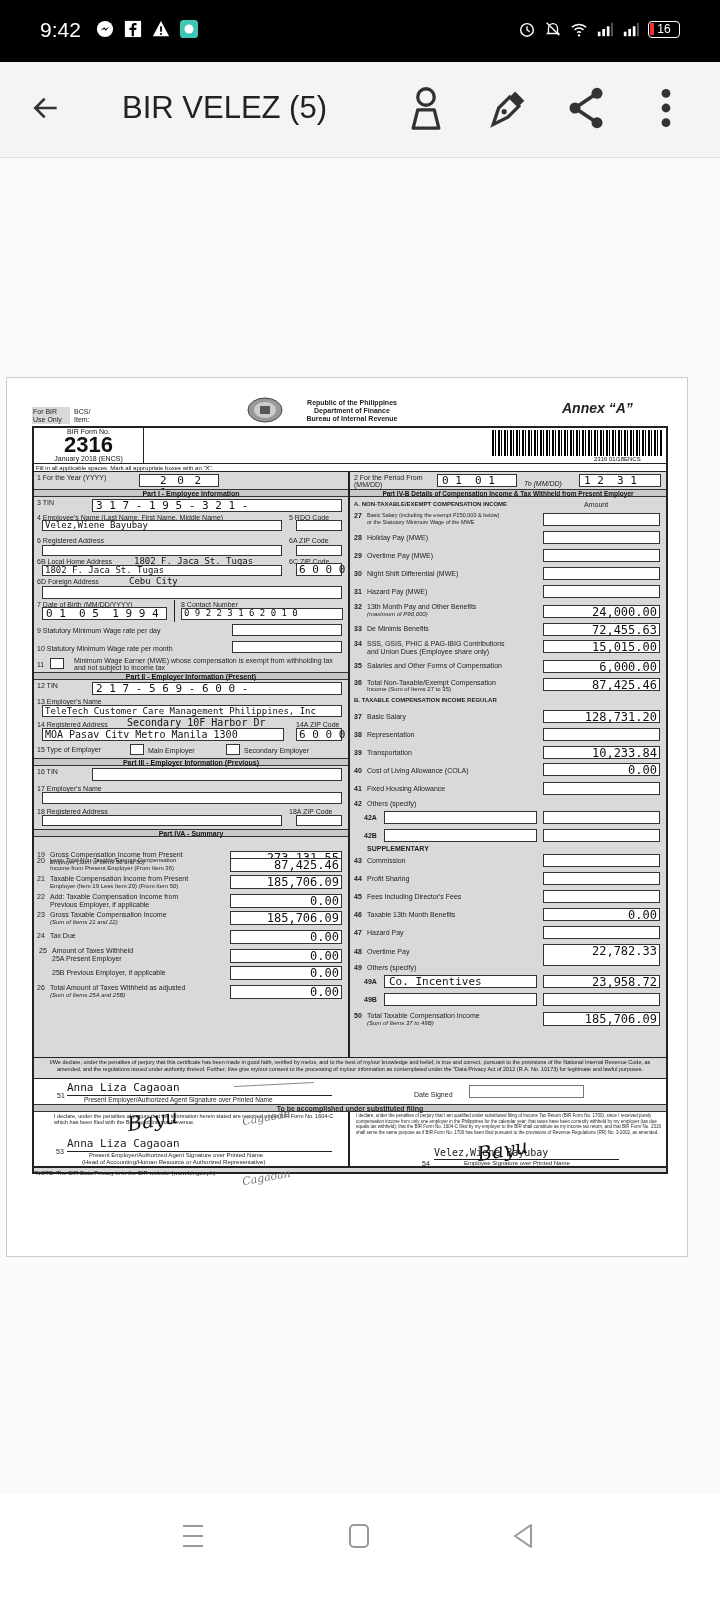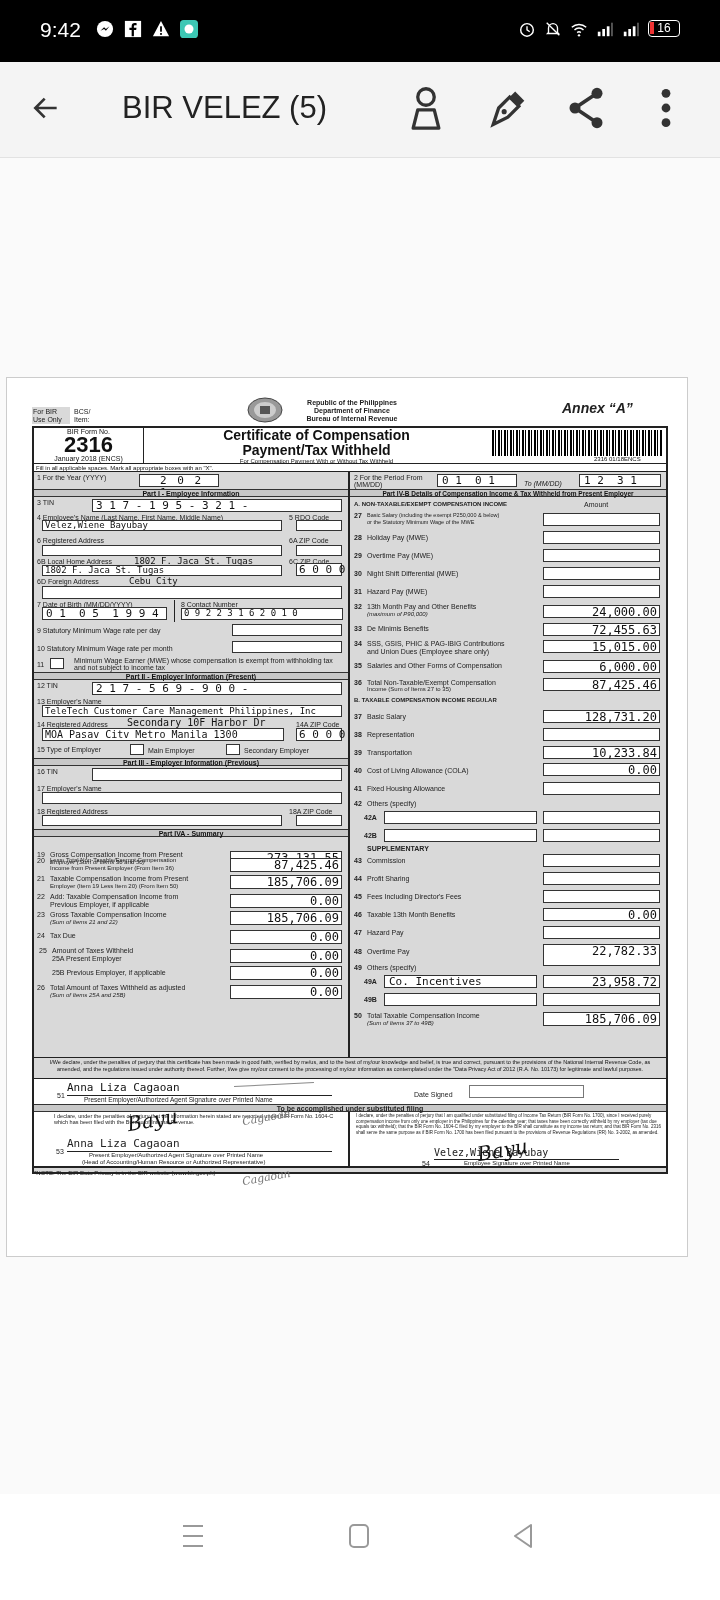--- a/index.html
+++ b/index.html
@@ -1,21 +1,21 @@
 <!DOCTYPE html>
 <html><head>
 <meta charset="utf-8">
 <style>
 *{box-sizing:border-box;margin:0;padding:0}
 body{width:720px;height:1600px;background:#f9f9f9;font-family:"Liberation Sans",sans-serif;position:relative;overflow:hidden;color:#222}
 .status{position:absolute;left:0;top:0;width:720px;height:62px;background:#000;color:#fff}
 .status .time{position:absolute;left:40px;top:18px;font-size:21px}
 .status .lic{position:absolute;top:20px;display:flex;gap:10px;left:96px;align-items:center}
 .sico{width:18px;height:18px;display:inline-block}
-.status .ric{position:absolute;right:40px;top:20px;display:flex;gap:8px;align-items:flex-start}
+.status .ric{position:absolute;right:40px;top:20px;display:flex;gap:8px;align-items:center}
 .battery{border:1.5px solid #fff;border-radius:4px;width:32px;height:17px;font-size:12px;text-align:center;line-height:14px;position:relative}
 .battery:before{content:"";position:absolute;left:1px;top:1px;width:4px;height:12px;background:#e33}
 .appbar{position:absolute;left:0;top:62px;width:720px;height:96px;background:#f4f4f4;border-bottom:1px solid #e2e2e2}
 .appbar .title{position:absolute;left:122px;top:28px;font-size:31px;color:#222}
 .appbar .ic{position:absolute;top:22px;width:44px;height:48px}
 .viewer{position:absolute;left:0;top:158px;width:720px;height:1336px;background:#fafafa}
 .page{position:absolute;left:6px;top:377px;width:682px;height:880px;background:#fff;border:1px solid #ccc}
 .form{position:absolute;left:25px;top:58px;width:636px;font-size:7px;color:#111}
 .abs{position:absolute}
 .grey{background:#d9d9d9}
@@ -127,25 +127,20 @@
   <div class="abs" style="left:555px;top:22px;font-size:14px;font-weight:bold;font-style:italic">Annex “A”</div>
 
   <div class="form" style="top:48px;height:748px;border:2px solid #222;background:#d9d9d9">
 
     <div class="abs" style="left:0;top:0;width:632px;height:36px;background:#fff;border-bottom:1px solid #222"></div>
     <div class="abs" style="left:0;top:0;width:110px;height:36px;border-right:1px solid #222;text-align:center">
       <div style="font-size:7px">BIR Form No.</div>
       <div style="font-size:22px;font-weight:bold;line-height:20px">2316</div>
       <div style="font-size:7px">January 2018 (ENCS)</div>
     </div>
-    <div class="abs" style="left:110px;top:0;width:345px;text-align:center">
-      <div style="font-size:14px;font-weight:bold;line-height:15px">Certificate of Compensation</div>
-      <div style="font-size:14px;font-weight:bold;line-height:15px">Payment/Tax Withheld</div>
-      <div style="font-size:6px;text-decoration:underline">For Compensation Payment With or Without Tax Withheld</div>
-    </div>
     <div class="abs" style="left:458px;top:2px;width:170px;height:26px;background:repeating-linear-gradient(90deg,#000 0 2px,#fff 2px 3px,#000 3px 4px,#fff 4px 6px)"></div>
     <div class="abs" style="left:560px;top:28px;font-size:6px">2316 01/18ENCS</div>
     <div class="abs" style="left:0;top:36px;width:632px;height:8px;background:#fff;font-size:6px;line-height:8px;padding-left:2px;border-bottom:1px solid #222">Fill in all applicable spaces. Mark all appropriate boxes with an "X".</div>
 
     <div class="abs" style="left:314px;top:44px;width:2px;height:585px;background:#222"></div>
 
     <div class="lbl" style="left:3px;top:46px;width:80px;white-space:normal;line-height:7px">1  For the Year (YYYY)</div>
     <div class="bx mono" style="left:105px;top:46px;width:80px;height:13px;font-size:11px;padding-left:20px;line-height:12px;letter-spacing:2px">2 0 2 1</div>
     <div class="sec" style="left:0;top:61px;width:314px;height:8px;line-height:7px">Part I - Employee Information</div>
 
@@ -181,21 +176,21 @@
     <div class="lbl" style="left:3px;top:199px">9 Statutory Minimum Wage rate per day</div>
     <div class="bx" style="left:198px;top:196px;width:110px;height:12px"></div>
     <div class="lbl" style="left:3px;top:217px">10 Statutory Minimum Wage rate per month</div>
     <div class="bx" style="left:198px;top:213px;width:110px;height:12px"></div>
     <div class="lbl" style="left:3px;top:233px">11</div>
     <div class="bx" style="left:16px;top:230px;width:14px;height:11px"></div>
     <div class="lbl" style="left:40px;top:229px;width:260px;white-space:normal;line-height:7px">Minimum Wage Earner (MWE) whose compensation is exempt from withholding tax and not subject to income tax</div>
 
     <div class="sec" style="left:0;top:244px;width:314px;height:8px;line-height:7px">Part II - Employer Information (Present)</div>
     <div class="lbl" style="left:3px;top:254px">12  TIN</div>
-    <div class="bx mono" style="left:58px;top:254px;width:250px;height:13px;font-size:11px;line-height:12px;padding-left:3px;white-space:pre"><span>2 1 7</span> - <span>5 6 9</span> - <span>9 0 0</span> -</div>
+    <div class="bx mono" style="left:58px;top:254px;width:250px;height:13px;font-size:11px;line-height:12px;padding-left:3px;white-space:pre"><span>2 1 7</span> - <span>5 6 9</span> - <span>6 0 0</span> -</div>
     <div class="lbl" style="left:3px;top:270px">13 Employer's Name</div>
     <div class="bx mono" style="left:8px;top:277px;width:300px;height:12px;font-size:9px;line-height:10px;padding-left:2px">TeleTech Customer Care Management Philippines, Inc</div>
     <div class="lbl" style="left:3px;top:293px">14 Registered Address</div>
     <div class="abs mono" style="left:93px;top:289px;font-size:10px">Secondary 10F Harbor Dr</div>
     <div class="lbl" style="left:262px;top:293px">14A ZIP Code</div>
     <div class="bx mono" style="left:8px;top:300px;width:242px;height:13px;font-size:10px;line-height:11px;padding-left:2px">MOA Pasav Citv Metro Manila 1300</div>
     <div class="bx mono" style="left:262px;top:300px;width:46px;height:13px;font-size:11px;line-height:11px;padding-left:2px;white-space:pre">6 0 0 0</div>
     <div class="lbl" style="left:3px;top:318px">15  Type of Employer</div>
     <div class="bx" style="left:96px;top:316px;width:14px;height:11px"></div>
     <div class="lbl" style="left:114px;top:319px">Main Employer</div>

